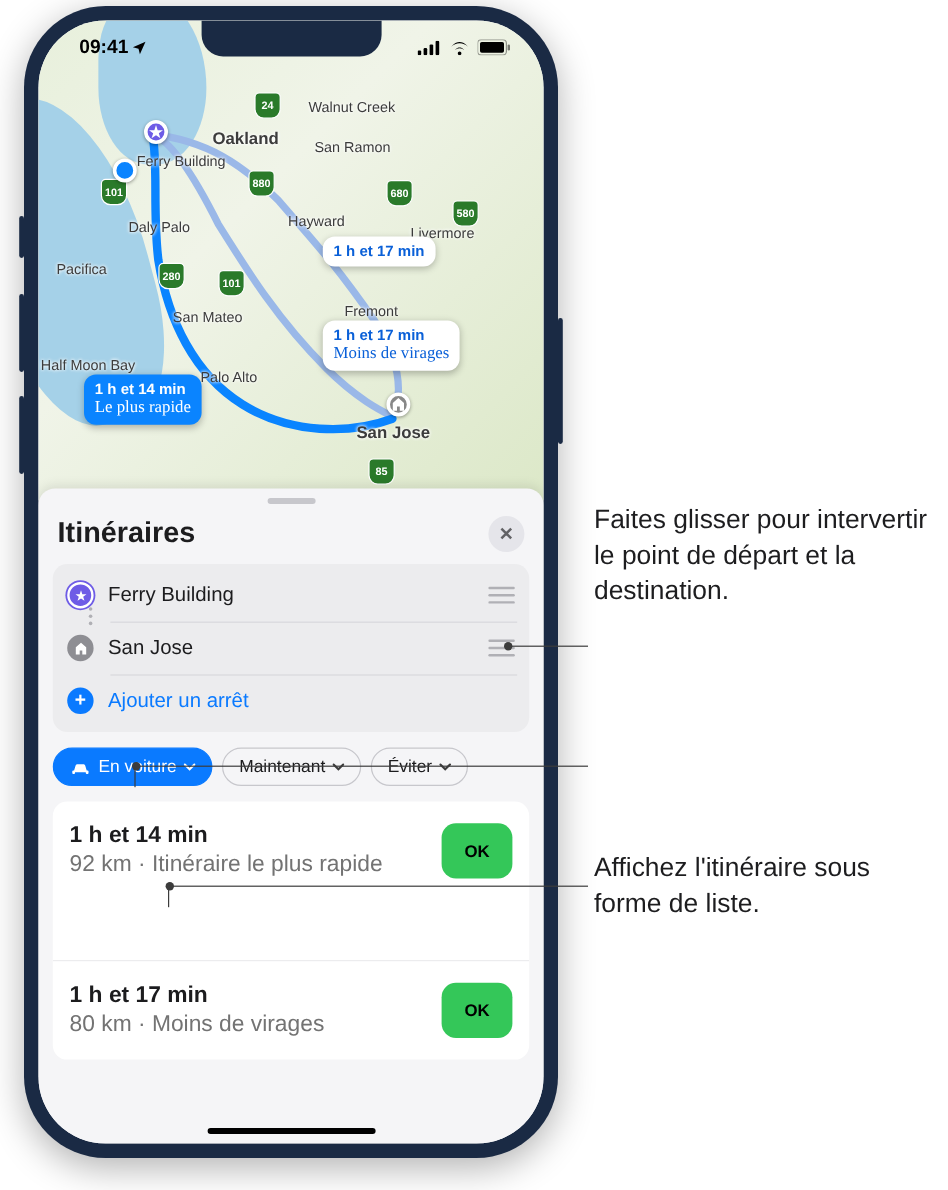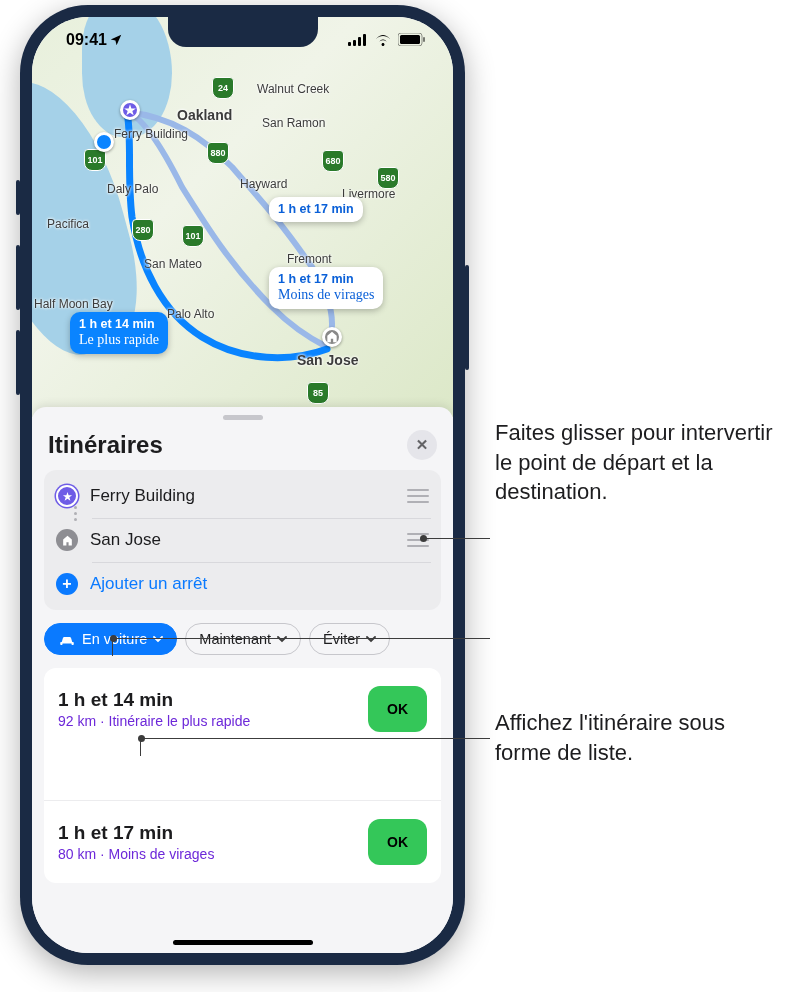--- a/index.html
+++ b/index.html
@@ -249,21 +249,21 @@
     overflow: hidden;
   }
   .route-row {
     display: flex;
     justify-content: space-between;
     align-items: center;
     padding: 18px 14px;
   }
   .route-row + .route-row { border-top: 1px solid #ececee; margin-top: 50px;}
   .route-info .time { font-size: 19px; font-weight: 700; color: #1c1c1e; }
-  .route-info .meta { font-size: 14px; color: #6d28d9; margin-top: 2px; }
+  .route-info .meta { font-size: 19px; color: #737373; margin-top: 2px; }
   .go-btn {
     background: #34c759;
     color: #000000;
     font-weight: 700;
     font-size: 14px;
     border-radius: 12px;
     padding: 15px 19px;
   }
   .home-indicator {
     position: absolute;

